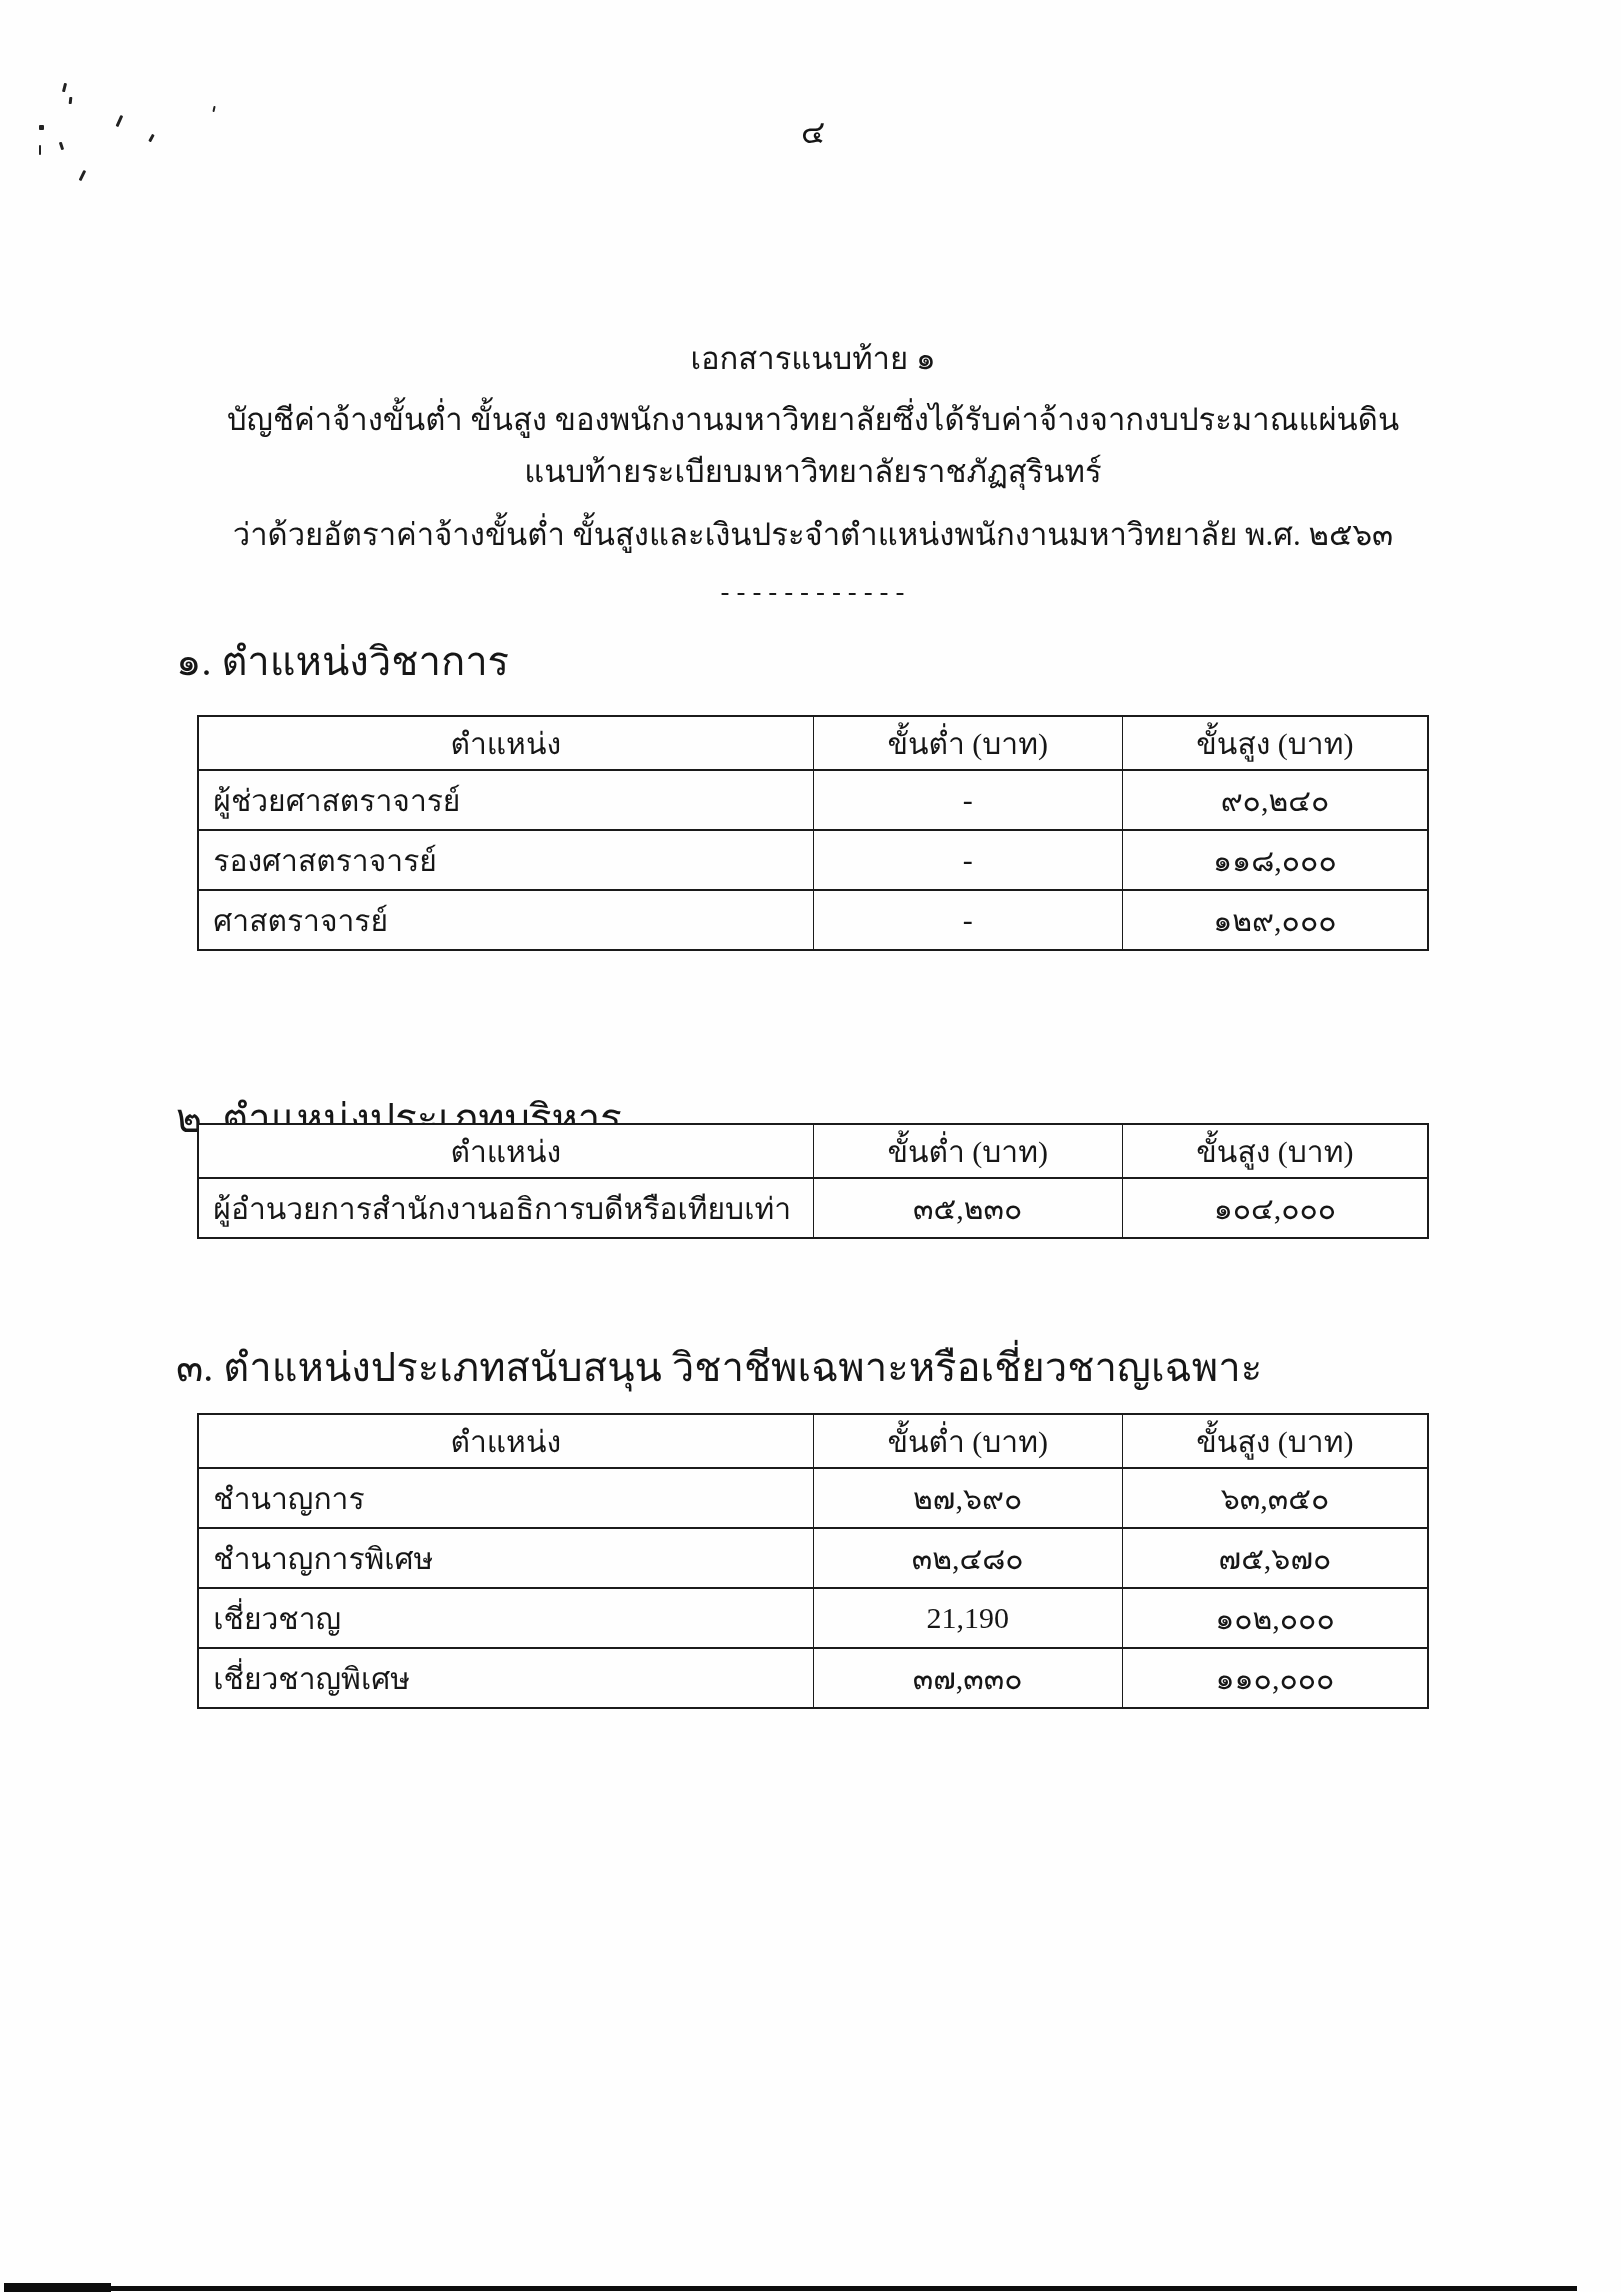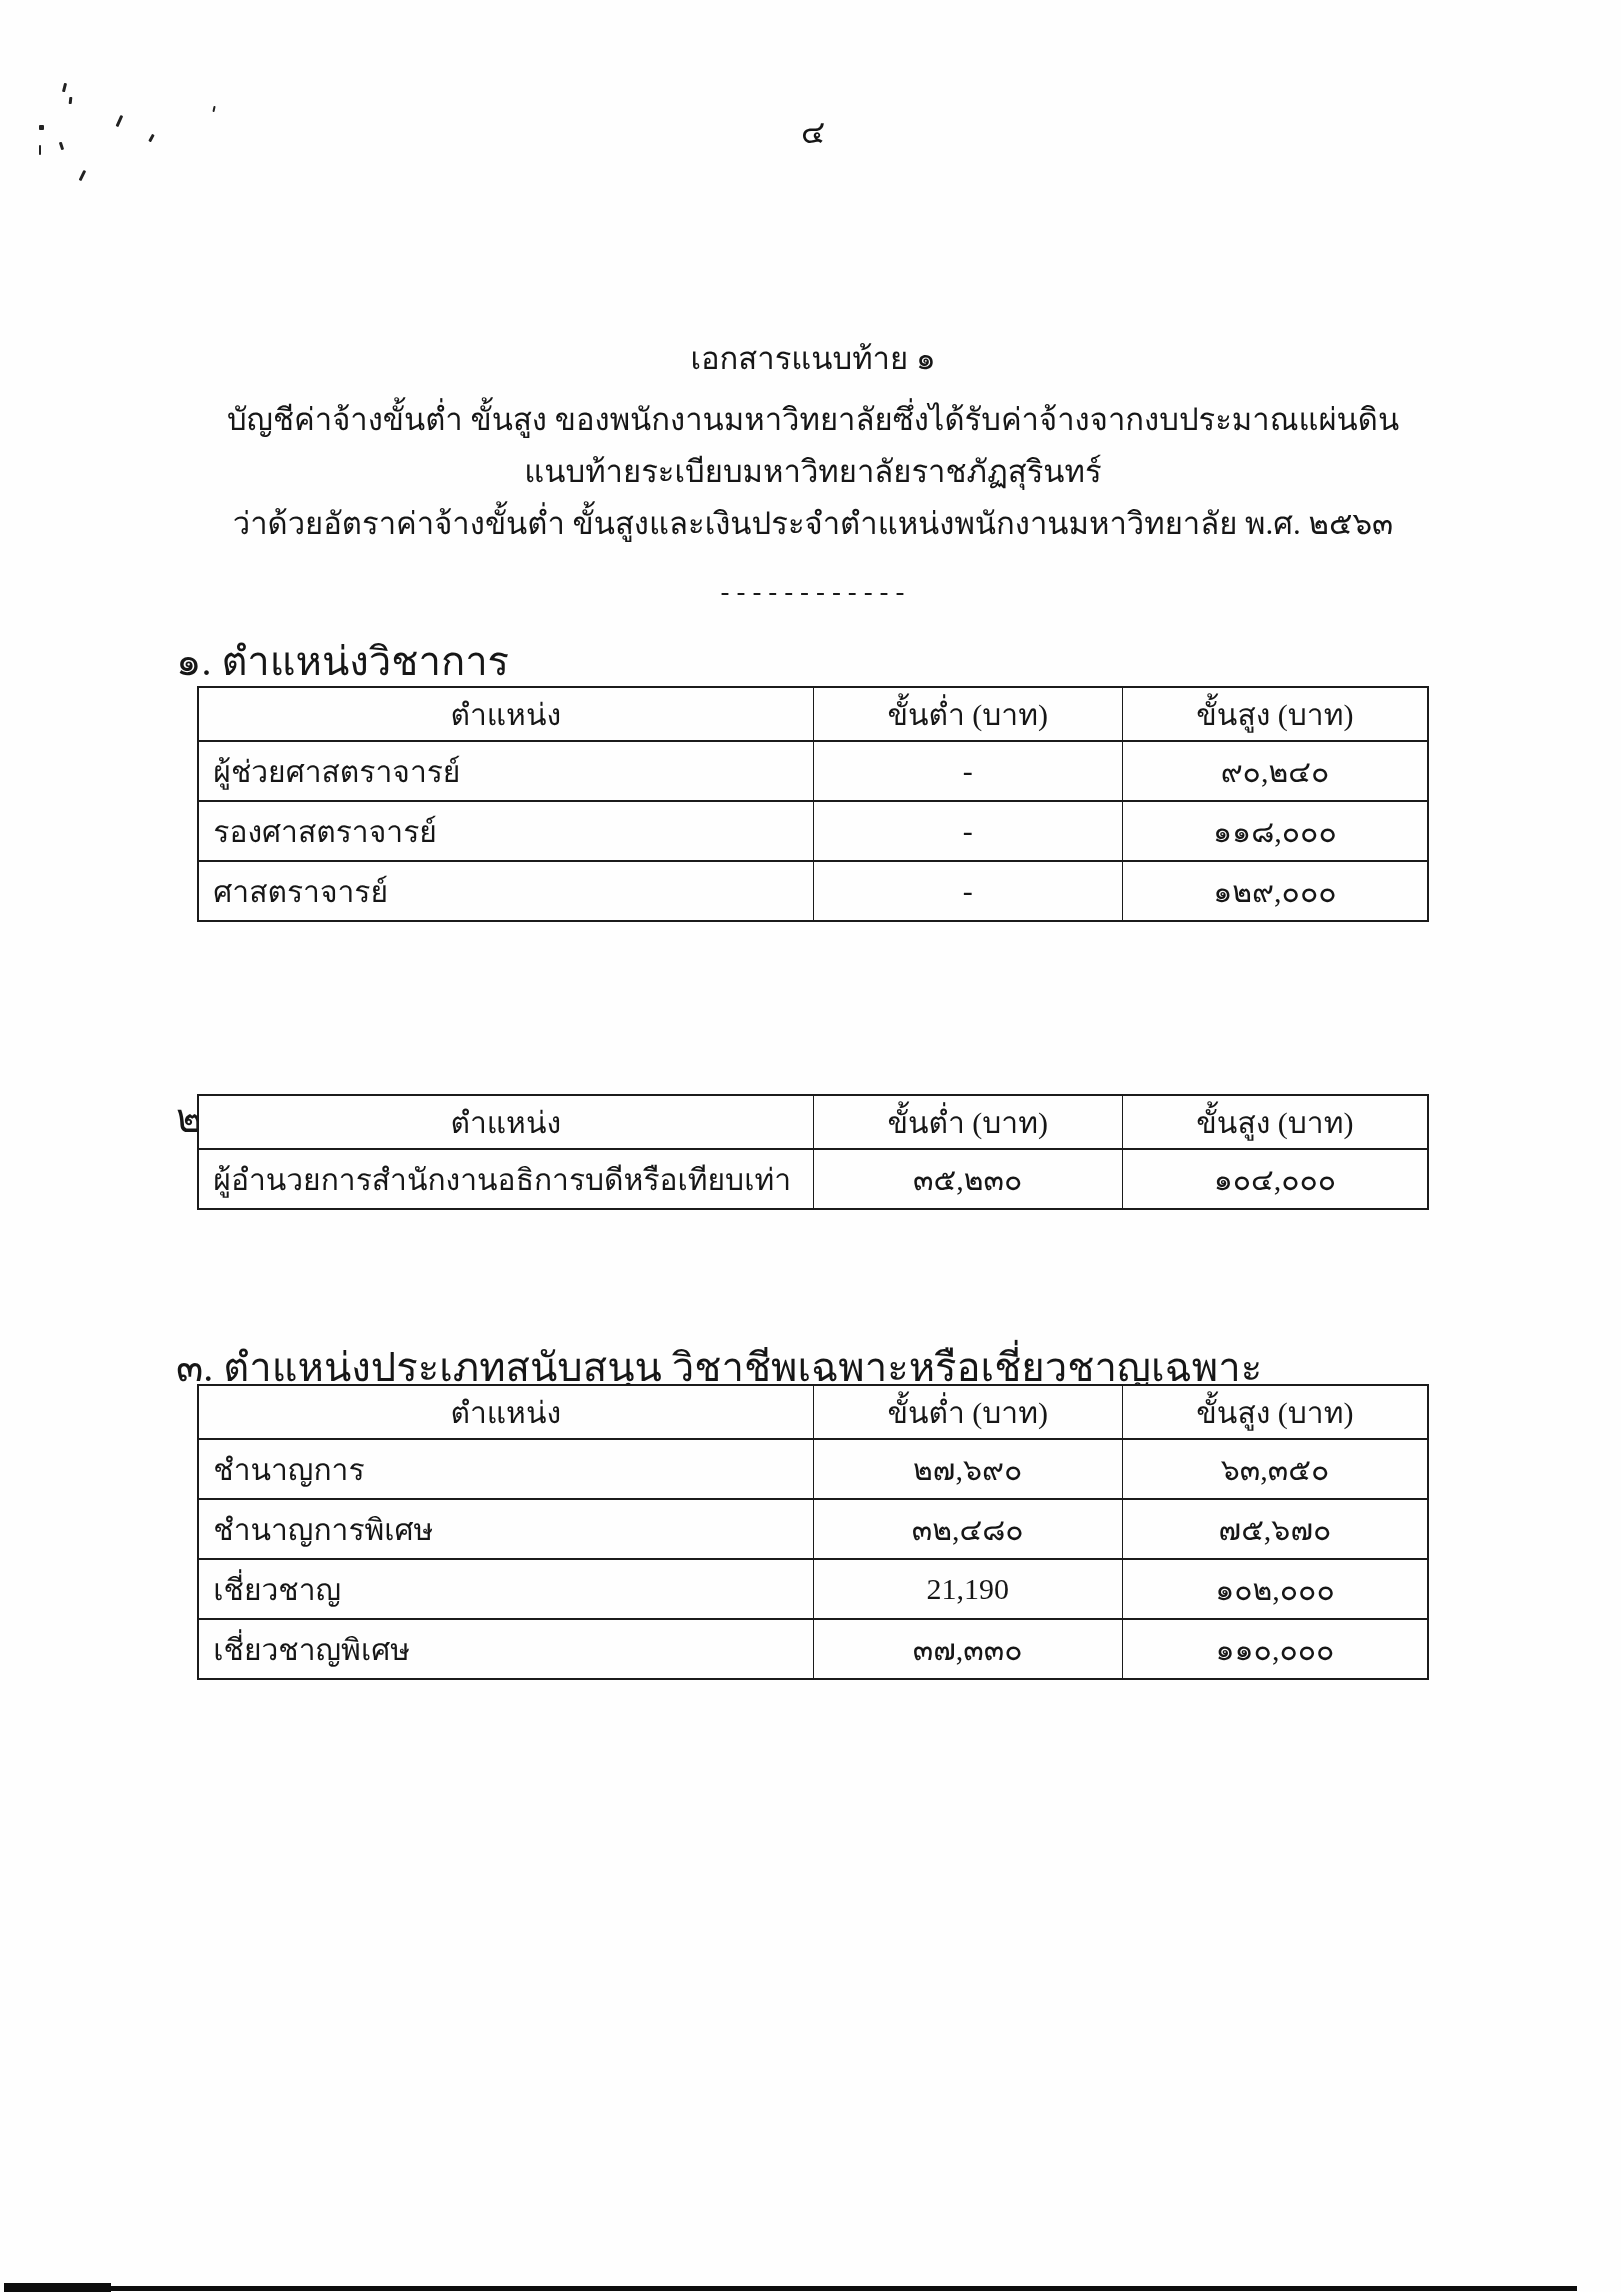--- a/index.html
+++ b/index.html
@@ -31,21 +31,21 @@
     left: 197px;
     width: 1232px;
     text-align: center;
     font-size: 31px;
     line-height: 1.1;
     white-space: nowrap;
   }
   .tl-1 { top: 342px; }
   .tl-2 { top: 403px; }
   .tl-3 { top: 455px; }
-  .tl-4 { top: 507px; }
+  .tl-4 { top: 518px; }
   .dash-sep {
     position: absolute;
     top: 580px;
     left: 197px;
     width: 1232px;
     text-align: center;
     font-size: 25px;
     letter-spacing: 0.9px;
     font-family: "Liberation Mono", "DejaVu Sans Mono", monospace;
     color: #191919;
@@ -72,21 +72,21 @@
     table-layout: fixed;
     background: #fefefe;
   }
   .t-1 { top: 686px; }
   .t-2 { top: 1094px; }
   .t-3 { top: 1384px; }
 
   table.salary, table.salary th, table.salary td {
     border: 1.8px solid #1b1b1b;
   }
-  table.salary { border-width: 2.7px; }
+  table.salary { border-width: 2.7px; margin-top: 29px; }
   table.salary th, table.salary td {
     border-top-width: 2.7px;
     border-bottom-width: 2.7px;
     font-size: 30px;
     font-weight: normal;
     overflow: hidden;
     white-space: nowrap;
   }
   table.salary th { height: 52px; text-align: center; vertical-align: middle; }
   table.salary td { height: 56px; vertical-align: middle; }

